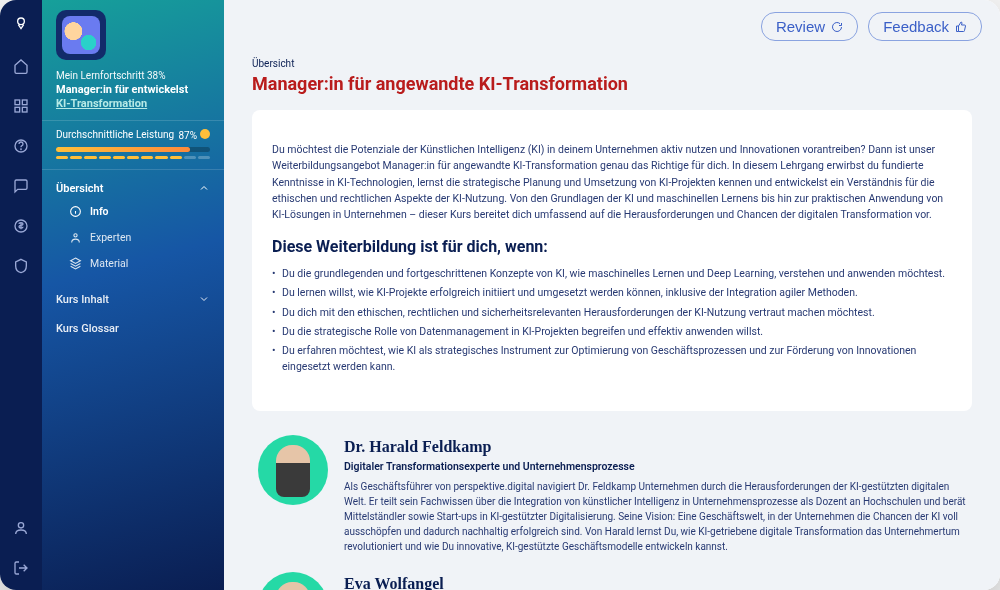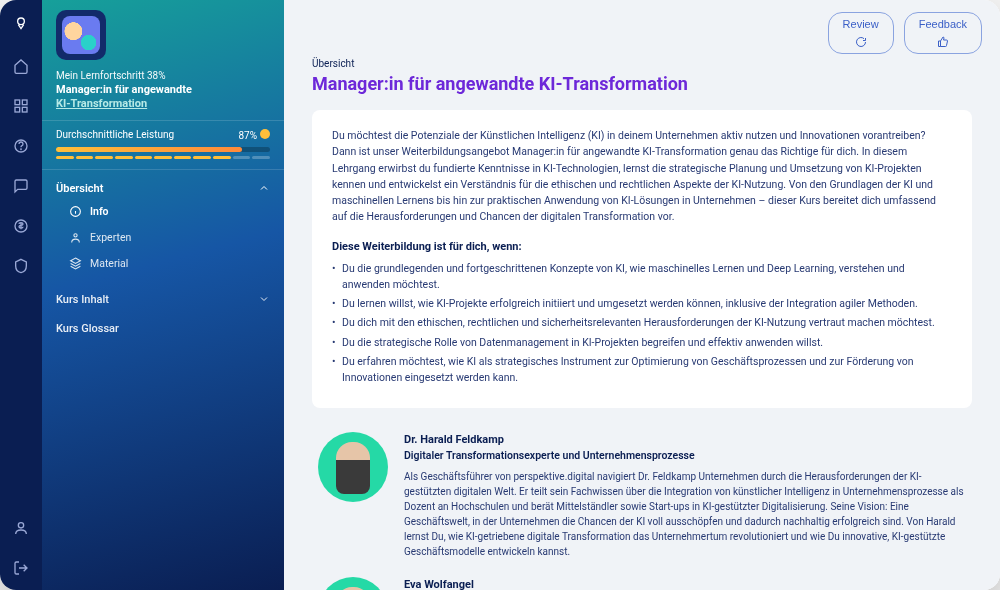--- a/index.html
+++ b/index.html
@@ -37,21 +37,21 @@
     width: 24px; height: 24px;
     display:flex;align-items:center;justify-content:center;
     border-radius:6px;
     cursor:pointer;
   }
   .rail-icon svg { width:16px;height:16px; stroke:#9aa8d6; fill:none; stroke-width:2; }
   .rail-icon.logo { width:28px;height:28px; }
   .rail-icon.logo svg { stroke:#fff; }
   
   .sidebar {
-    width: 242px;
+    width: 182px;
     background: linear-gradient(165deg,#16a09a 0%, #1656a5 45%, #0a1e52 100%);
     color:#fff;
     flex-shrink:0;
     display:flex;
     flex-direction:column;
     font-size:11px;
   }
   .sb-hero {
     padding: 10px 14px 8px;
   }
@@ -126,53 +126,52 @@
   .topbar {
     position:absolute; top:12px; right:18px;
     display:flex; gap:10px;
   }
   .pill-btn {
     border:1px solid #8aa3e0;
     background:transparent;
     color:#3a5fc7;
     border-radius:14px;
     padding:5px 14px;
-    font-size:11px;
+    font-size:15px;
     display:flex; align-items:center; gap:6px;
     cursor:pointer;
-    flex-direction:column;
   }
   .pill-btn svg{width:12px;height:12px;stroke:currentColor;fill:none;stroke-width:2;}
   .content { padding: 58px 28px 24px; }
   .crumb { font-size:10px; color:#0a1e52; margin-bottom:4px;}
-  .page-title { font-size:18px; font-weight:700; color:#6d28d9; margin-bottom:16px;}
+  .page-title { font-size:18px; font-weight:700; color:#b91c1c; margin-bottom:16px;}
   .card {
-    background:#fff; border-radius:8px; padding:18px 20px;
+    background:#fff; border-radius:8px; padding:32px 20px;
     font-size:10.5px; color:#283a73; line-height:1.55;
     margin-bottom:24px;
   }
   .card p { margin-bottom:12px;}
-  .card strong { display:block; color:#0a1e52; margin:8px 0 6px; font-size:11px;}
+  .card strong { display:block; color:#0a1e52; margin:8px 0 6px; font-size:16px;}
   .card ul { list-style:none;}
   .card li { position:relative; padding-left:10px; margin-bottom:3px;}
   .card li::before{content:"•"; position:absolute; left:0; color:#283a73;}
   .expert { display:flex; gap:16px; margin-bottom:18px; padding:0 6px;}
   .avatar {
     width:70px;height:70px;border-radius:50%;
     background:#25d9a6; flex-shrink:0; position:relative;
     overflow:hidden;
   }
   .avatar::after{
     content:""; position:absolute; left:18px; top:10px;
     width:34px;height:52px;
     background: linear-gradient(180deg,#e6c5a8 0 35%, #3a3a3a 35%);
     border-radius:16px 16px 8px 8px;
   }
   .expert-body { font-size:10px; color:#283a73; line-height:1.5;}
-  .expert-name { font-weight:700; color:#0a1e52; font-size:11px;}
+  .expert-name { font-weight:700; color:#0a1e52; font-size:16px;font-family:Liberation Serif, serif;}
   .expert-role { font-weight:600; color:#0a1e52; font-size:10.5px; margin-bottom:5px;}
 </style>
 </head>
 <body>
 
 <div class="app-shell">
 
   <div class="rail">
     <div class="rail-icon logo">
       <svg viewBox="0 0 24 24">
@@ -228,21 +227,21 @@
           <path d="M9 21H5a2 2 0 0 1-2-2V5a2 2 0 0 1 2-2h4M16 17l5-5-5-5M21 12H9"></path>
         </svg>
     </div>
   </div>
 
   <div class="sidebar">
     <div class="sb-hero">
       <div class="sb-hero-illus"></div>
       <div class="sb-progress-label">Mein Lernfortschritt 38%</div>
       <div class="sb-title">
-        <span>Manager:in für angewandte</span><br>
+        <span>Manager:in für entwickelst</span><br>
         <span class="accent">KI-Transformation</span>
       </div>
     </div>
     <div class="sb-perf">
       <div class="sb-perf-row">
         <span>Durchschnittliche Leistung</span>
         <span><span class="pct">87%</span><span class="star"></span></span>
       </div>
       <div class="sb-perf-bar"></div>
       <div class="sb-perf-ticks">

